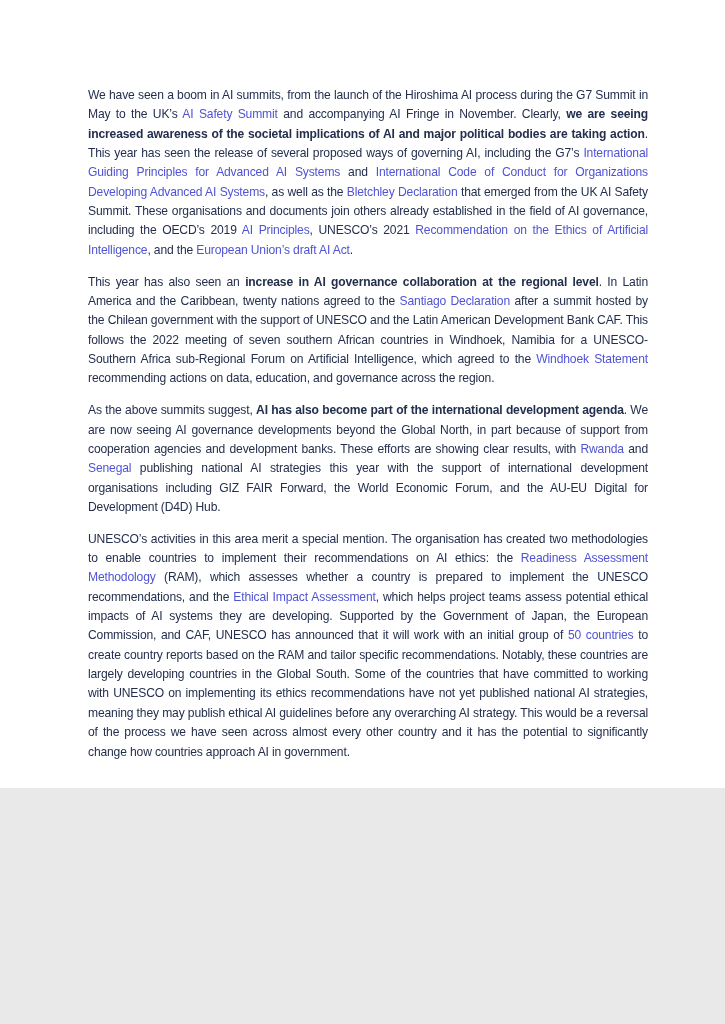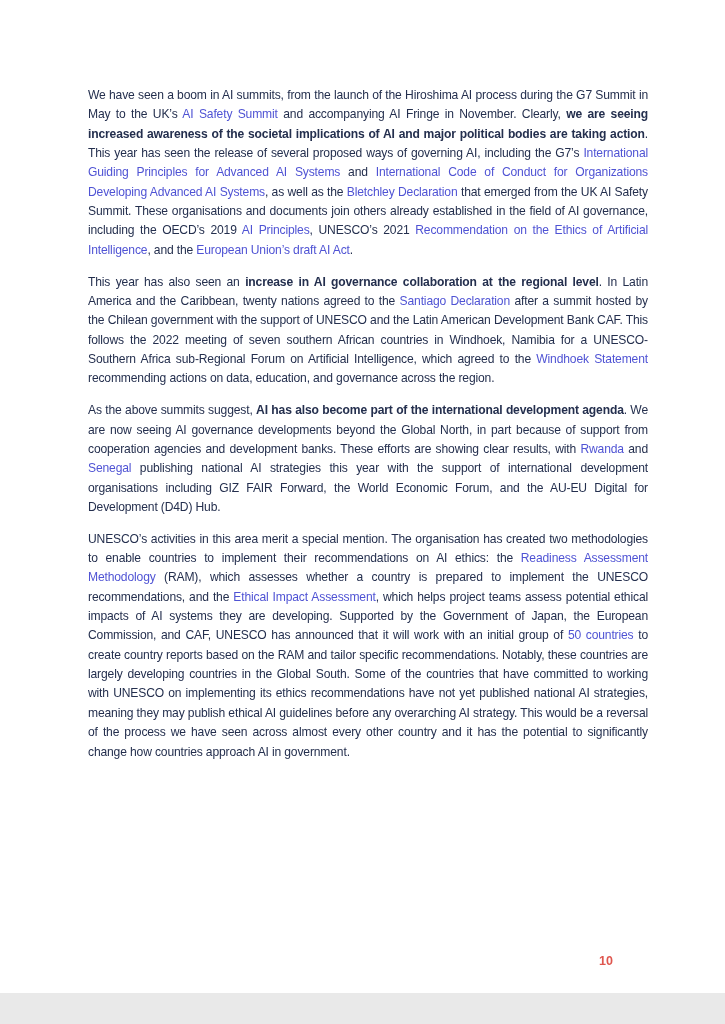--- a/index.html
+++ b/index.html
@@ -9,21 +9,21 @@
     --bg:#FFFFFF;
   }
   html,body{margin:0;padding:0;}
   body{
     width:725px;height:1024px;
     background:#e9e9e9;
     font-family:"Liberation Sans",sans-serif;
   }
   .page{
     position:relative;
-    width:725px;height:993px;
+    width:725px;height:788px;
     background:var(--bg);
     overflow:hidden;
   }
   .text-block{
     position:absolute;
     left:88px;top:86px;
     width:560px;
   }
   p.para{
     margin:0 0 12.5px 0;

